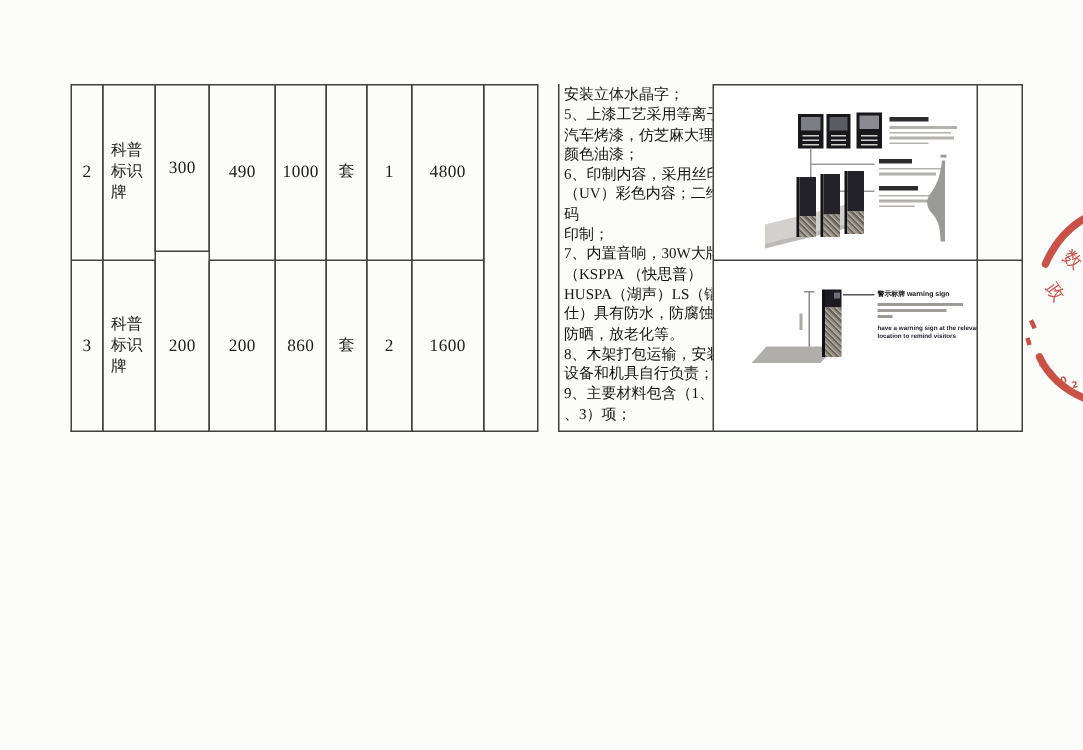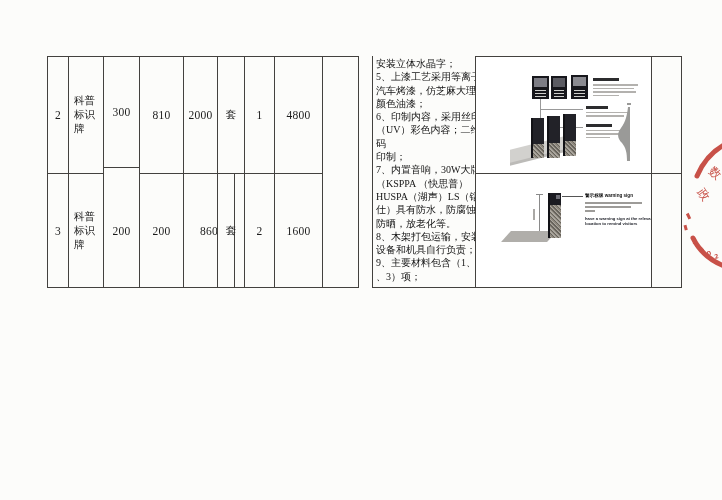--- a/index.html
+++ b/index.html
@@ -39,31 +39,31 @@
   .microlabel{font-weight:bold;color:#111;font-size:4.6px;line-height:5px;white-space:nowrap;letter-spacing:0;font-family:"Liberation Sans","DejaVu Sans",sans-serif;}
   .microtext{font-weight:bold;color:#22242c;font-size:4.2px;line-height:5.2px;white-space:nowrap;letter-spacing:0;font-family:"Liberation Sans","DejaVu Sans",sans-serif;}
   .stamp-svg{position:absolute;left:670px;top:130px;width:52px;height:150px;opacity:.88;}
 </style>
 </head>
 <body>
 
 <div class="cell" style="left:47px;top:56px;width:22px;height:118px">2</div>
 <div class="cell cjk" style="left:68px;top:56px;width:36px;height:118px">科普标识牌</div>
 <div class="cell" style="left:103px;top:56px;width:37px;height:112px">300</div>
-<div class="cell" style="left:139px;top:56px;width:45px;height:118px">810</div>
-<div class="cell" style="left:183px;top:56px;width:35px;height:118px">2000</div>
+<div class="cell" style="left:139px;top:56px;width:45px;height:118px">490</div>
+<div class="cell" style="left:183px;top:56px;width:35px;height:118px">1000</div>
 <div class="cell cjk" style="left:217px;top:56px;width:28px;height:118px">套</div>
 <div class="cell" style="left:244px;top:56px;width:31px;height:118px">1</div>
 <div class="cell" style="left:274px;top:56px;width:49px;height:118px">4800</div>
 
 <div class="cell no-top" style="left:47px;top:174px;width:22px;height:114px">3</div>
 <div class="cell cjk no-top" style="left:68px;top:174px;width:36px;height:114px">科普标识牌</div>
 <div class="cell no-top" style="left:103px;top:174px;width:37px;height:114px">200</div>
 <div class="cell no-top" style="left:139px;top:174px;width:45px;height:114px">200</div>
-<div class="cell no-top" style="left:183px;top:174px;width:52px;height:114px">860</div>
+<div class="cell no-top" style="left:183px;top:174px;width:35px;height:114px">860</div>
 <div class="cell cjk no-top" style="left:217px;top:174px;width:28px;height:114px">套</div>
 <div class="cell no-top" style="left:244px;top:174px;width:31px;height:114px">2</div>
 <div class="cell no-top" style="left:274px;top:174px;width:49px;height:114px">1600</div>
 
 <div class="cell" style="left:322px;top:56px;width:37px;height:232px"></div>
 
 <div class="remarks" style="left:372px;top:56px;width:118px;height:232px">安装立体水晶字；
 5、上漆工艺采用等离子
 汽车烤漆，仿芝麻大理石
 颜色油漆；

